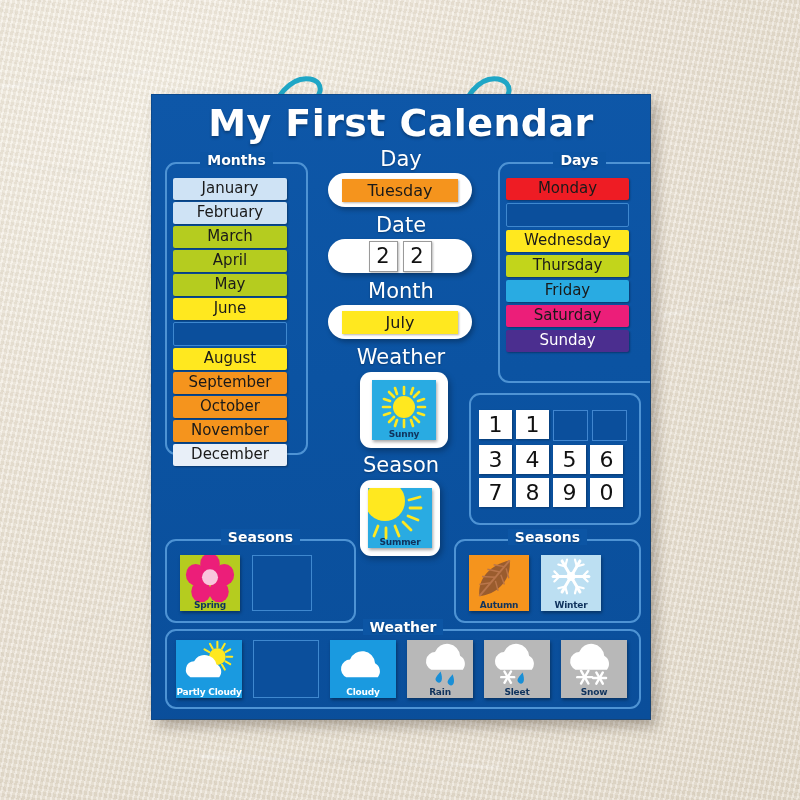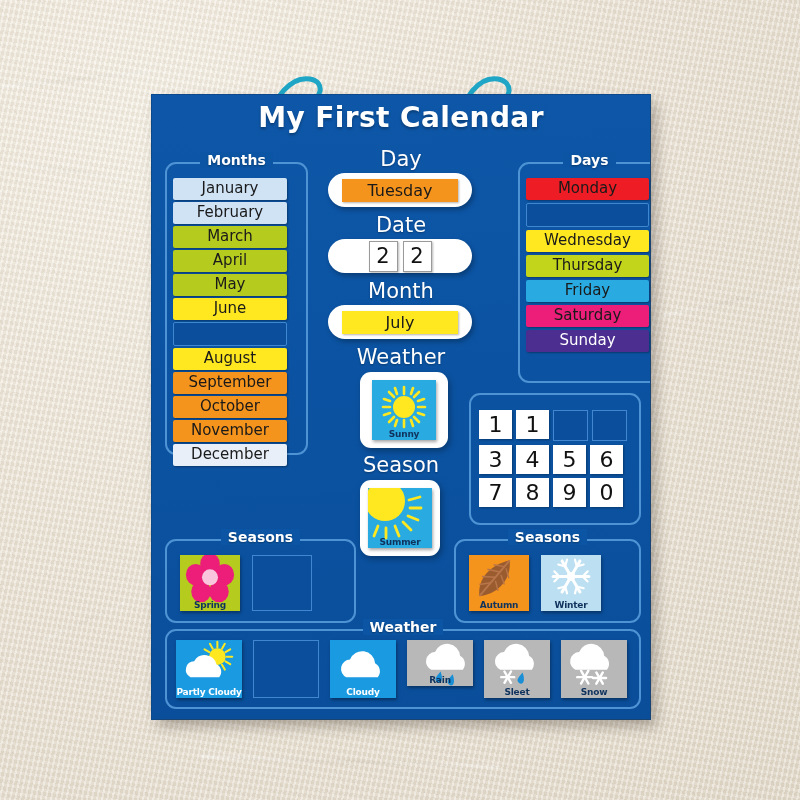--- a/index.html
+++ b/index.html
@@ -34,21 +34,21 @@
 
   
   #board{
     position:absolute;left:152px;top:95px;width:498px;height:624px;
     background:linear-gradient(177deg,#0e57a8 0%,#0b53a2 45%,#0a4e9a 100%);
     box-shadow:6px 7px 13px rgba(60,50,38,.36), 0 0 0 1px #0a4b92;
     overflow:hidden;
   }
   .board-title{
     position:absolute;left:0;top:6px;width:498px;text-align:center;
-    color:#ffffff;font-size:28px;letter-spacing:.4px;
+    color:#ffffff;font-size:38px;letter-spacing:.4px;
     font-family:"DejaVu Sans", sans-serif;font-weight:700;
     text-shadow:0 2px 3px rgba(0,0,0,.30);
   }
 
   
   .panel{position:absolute;border:2px solid #4e93d4;border-radius:11px;}
   .panel-title{
     position:absolute;top:-12px;left:0;width:100%;text-align:center;
     color:#fff;font-size:14px;font-weight:700;
     text-shadow:0 1px 2px rgba(0,0,0,.35);pointer-events:none;
@@ -148,21 +148,21 @@
         <div class="chip" style="background: rgb(255, 232, 31); margin-bottom: 2px;">June</div>
         <div class="chip empty" style="margin-bottom: 2px;">July</div>
         <div class="chip" style="background: rgb(255, 232, 31); margin-bottom: 2px;">August</div>
         <div class="chip" style="background: rgb(245, 148, 29); margin-bottom: 2px;">September</div>
         <div class="chip" style="background: rgb(245, 148, 29); margin-bottom: 2px;">October</div>
         <div class="chip" style="background: rgb(245, 148, 29); margin-bottom: 2px;">November</div>
         <div class="chip" style="background: rgb(232, 239, 248); margin-bottom: 2px;">December</div>
       </div>
   </div>
 
-  <div class="panel" id="days-panel" style="left:366px;top:67px;width:139px;height:217px;">
+  <div class="panel" id="days-panel" style="left:346px;top:67px;width:139px;height:217px;padding-left:20px;">
     <div class="panel-title">
       <span>Days</span>
     </div>
     <div id="days-list" style="position:absolute;left:6px;top:14px;width:123px;">
         <div class="chip" style="background: rgb(238, 28, 36); color: rgb(26, 26, 26); margin-bottom: 3px;">Monday</div>
         <div class="chip empty" style="margin-bottom: 3px;">Tuesday</div>
         <div class="chip" style="background: rgb(255, 232, 31); color: rgb(26, 26, 26); margin-bottom: 3px;">Wednesday</div>
         <div class="chip" style="background: rgb(194, 213, 27); color: rgb(26, 26, 26); margin-bottom: 3px;">Thursday</div>
         <div class="chip" style="background: rgb(41, 171, 226); color: rgb(26, 26, 26); margin-bottom: 3px;">Friday</div>
         <div class="chip" style="background: rgb(236, 30, 121); color: rgb(26, 26, 26); margin-bottom: 3px;">Saturday</div>
@@ -341,21 +341,21 @@
               <line x1="46" y1="9.339745962155614" x2="49" y2="4.1435935394489825"></line>
               <line x1="49.66025403784438" y1="12.999999999999996" x2="54.856406460551014" y2="9.999999999999993"></line>
             </g>
             <circle cx="41" cy="18" r="9" fill="#ffe81f"></circle>
             <path d="M12,40 a9,9 0 0,1 4,-17 a13,13 0 0,1 24,3 a9,9 0 0,1 3,14 Z" fill="#ffffff"></path>
           </svg><div class="cap">Partly Cloudy</div></div>
         <div class="tile empty white-cap" style="width: 66px; height: 58px;"></div>
         <div class="tile white-cap" style="width: 66px; height: 58px; background: rgb(26, 154, 224);"><svg viewBox="0 0 64 56" width="66" height="52">
             <path d="M14,40 a10,10 0 0,1 4,-19 a14,14 0 0,1 27,4 a10,10 0 0,1 3,15 Z" fill="#ffffff"></path>
           </svg><div class="cap">Cloudy</div></div>
-        <div class="tile light" style="width: 66px; height: 46px; background: rgb(184, 184, 184); padding-left: 8px;"><svg viewBox="0 0 64 56" width="66" height="52">
+        <div class="tile light" style="width: 66px; height: 58px; background: rgb(184, 184, 184); padding-left: 8px;"><svg viewBox="0 0 64 56" width="66" height="52">
             <path d="M14,32 a10,10 0 0,1 4,-19 a14,14 0 0,1 27,4 a10,10 0 0,1 3,15 Z" fill="#ffffff"></path>
             <path d="M24,34 c-5,6 -7,8 -4,11 c3,3 8,0 4,-11 Z" fill="#1a8fd6"></path>
             <path d="M37,37 c-5,6 -7,8 -4,11 c3,3 8,0 4,-11 Z" fill="#1a8fd6"></path>
           </svg><div class="cap">Rain</div></div>
         <div class="tile light" style="width: 66px; height: 58px; background: rgb(184, 184, 184);"><svg viewBox="0 0 64 56" width="66" height="52">
             <path d="M14,32 a10,10 0 0,1 4,-19 a14,14 0 0,1 27,4 a10,10 0 0,1 3,15 Z" fill="#ffffff"></path>
             <g stroke="#ffffff" stroke-width="2.6" stroke-linecap="round">
               <line x1="15" y1="40" x2="29" y2="40"></line>
               <line x1="18.5" y1="33.93782217350893" x2="25.5" y2="46.06217782649107"></line>
               <line x1="25.5" y1="33.93782217350893" x2="18.5" y2="46.06217782649107"></line>

